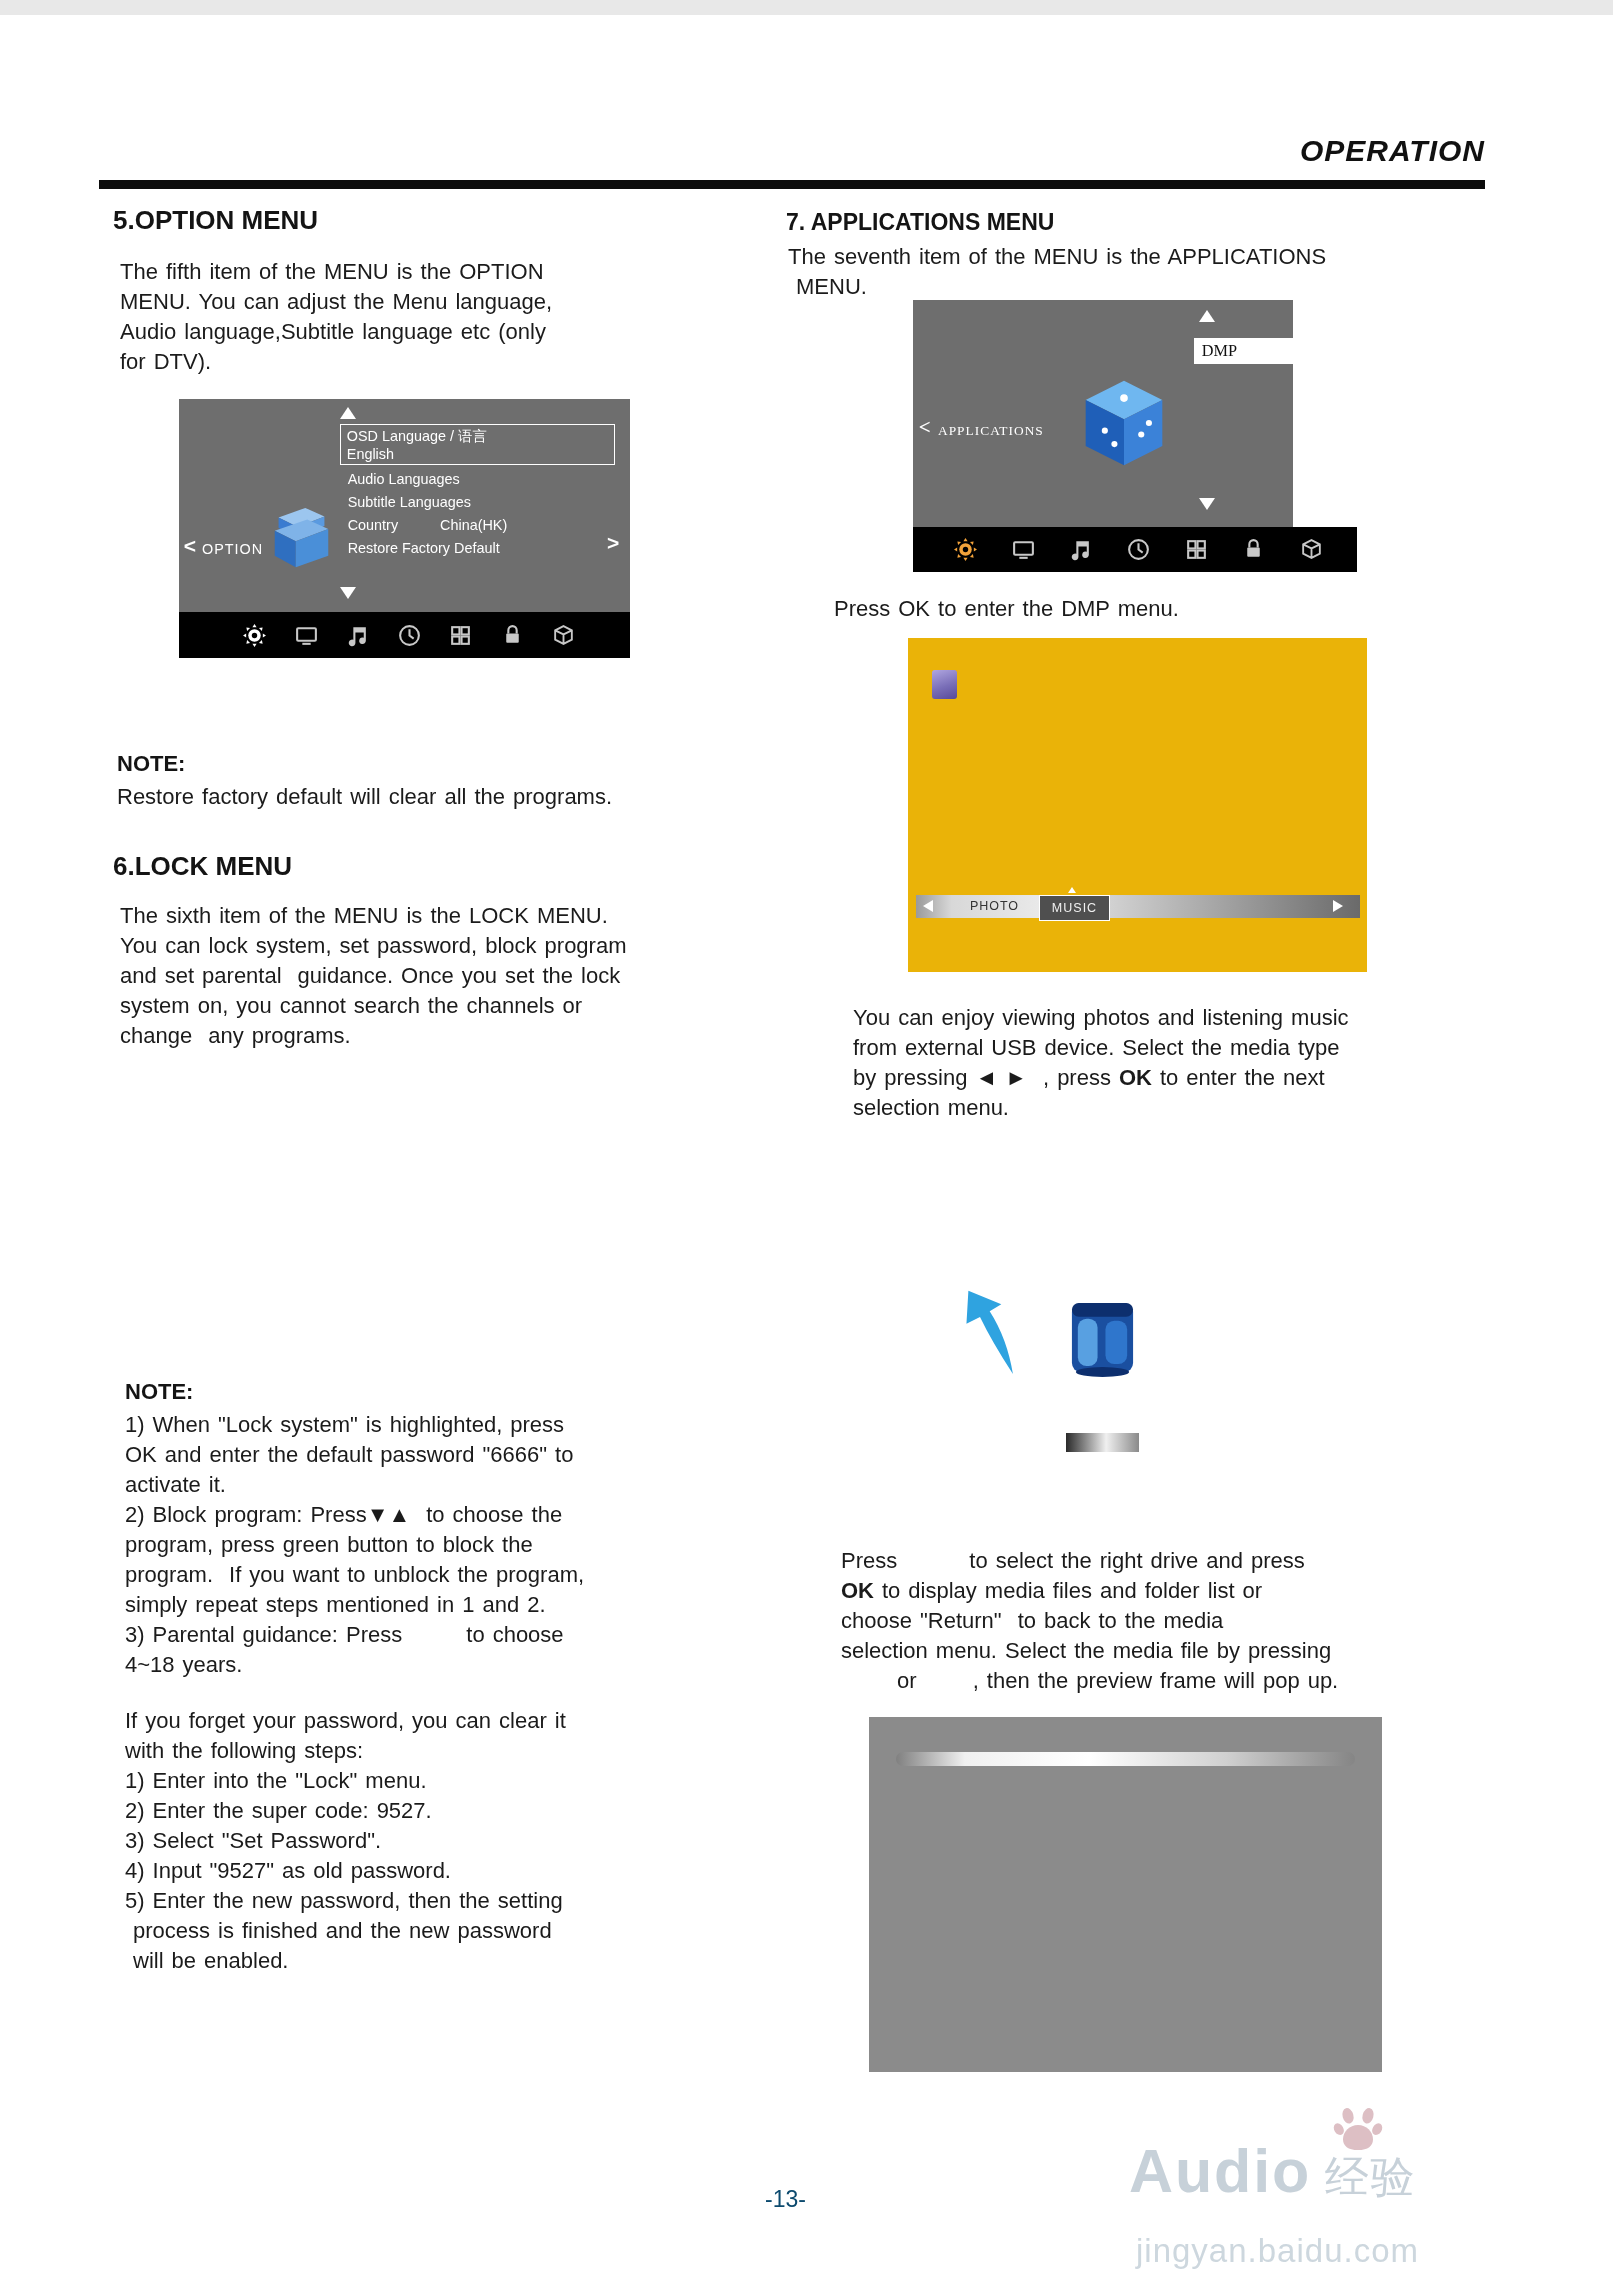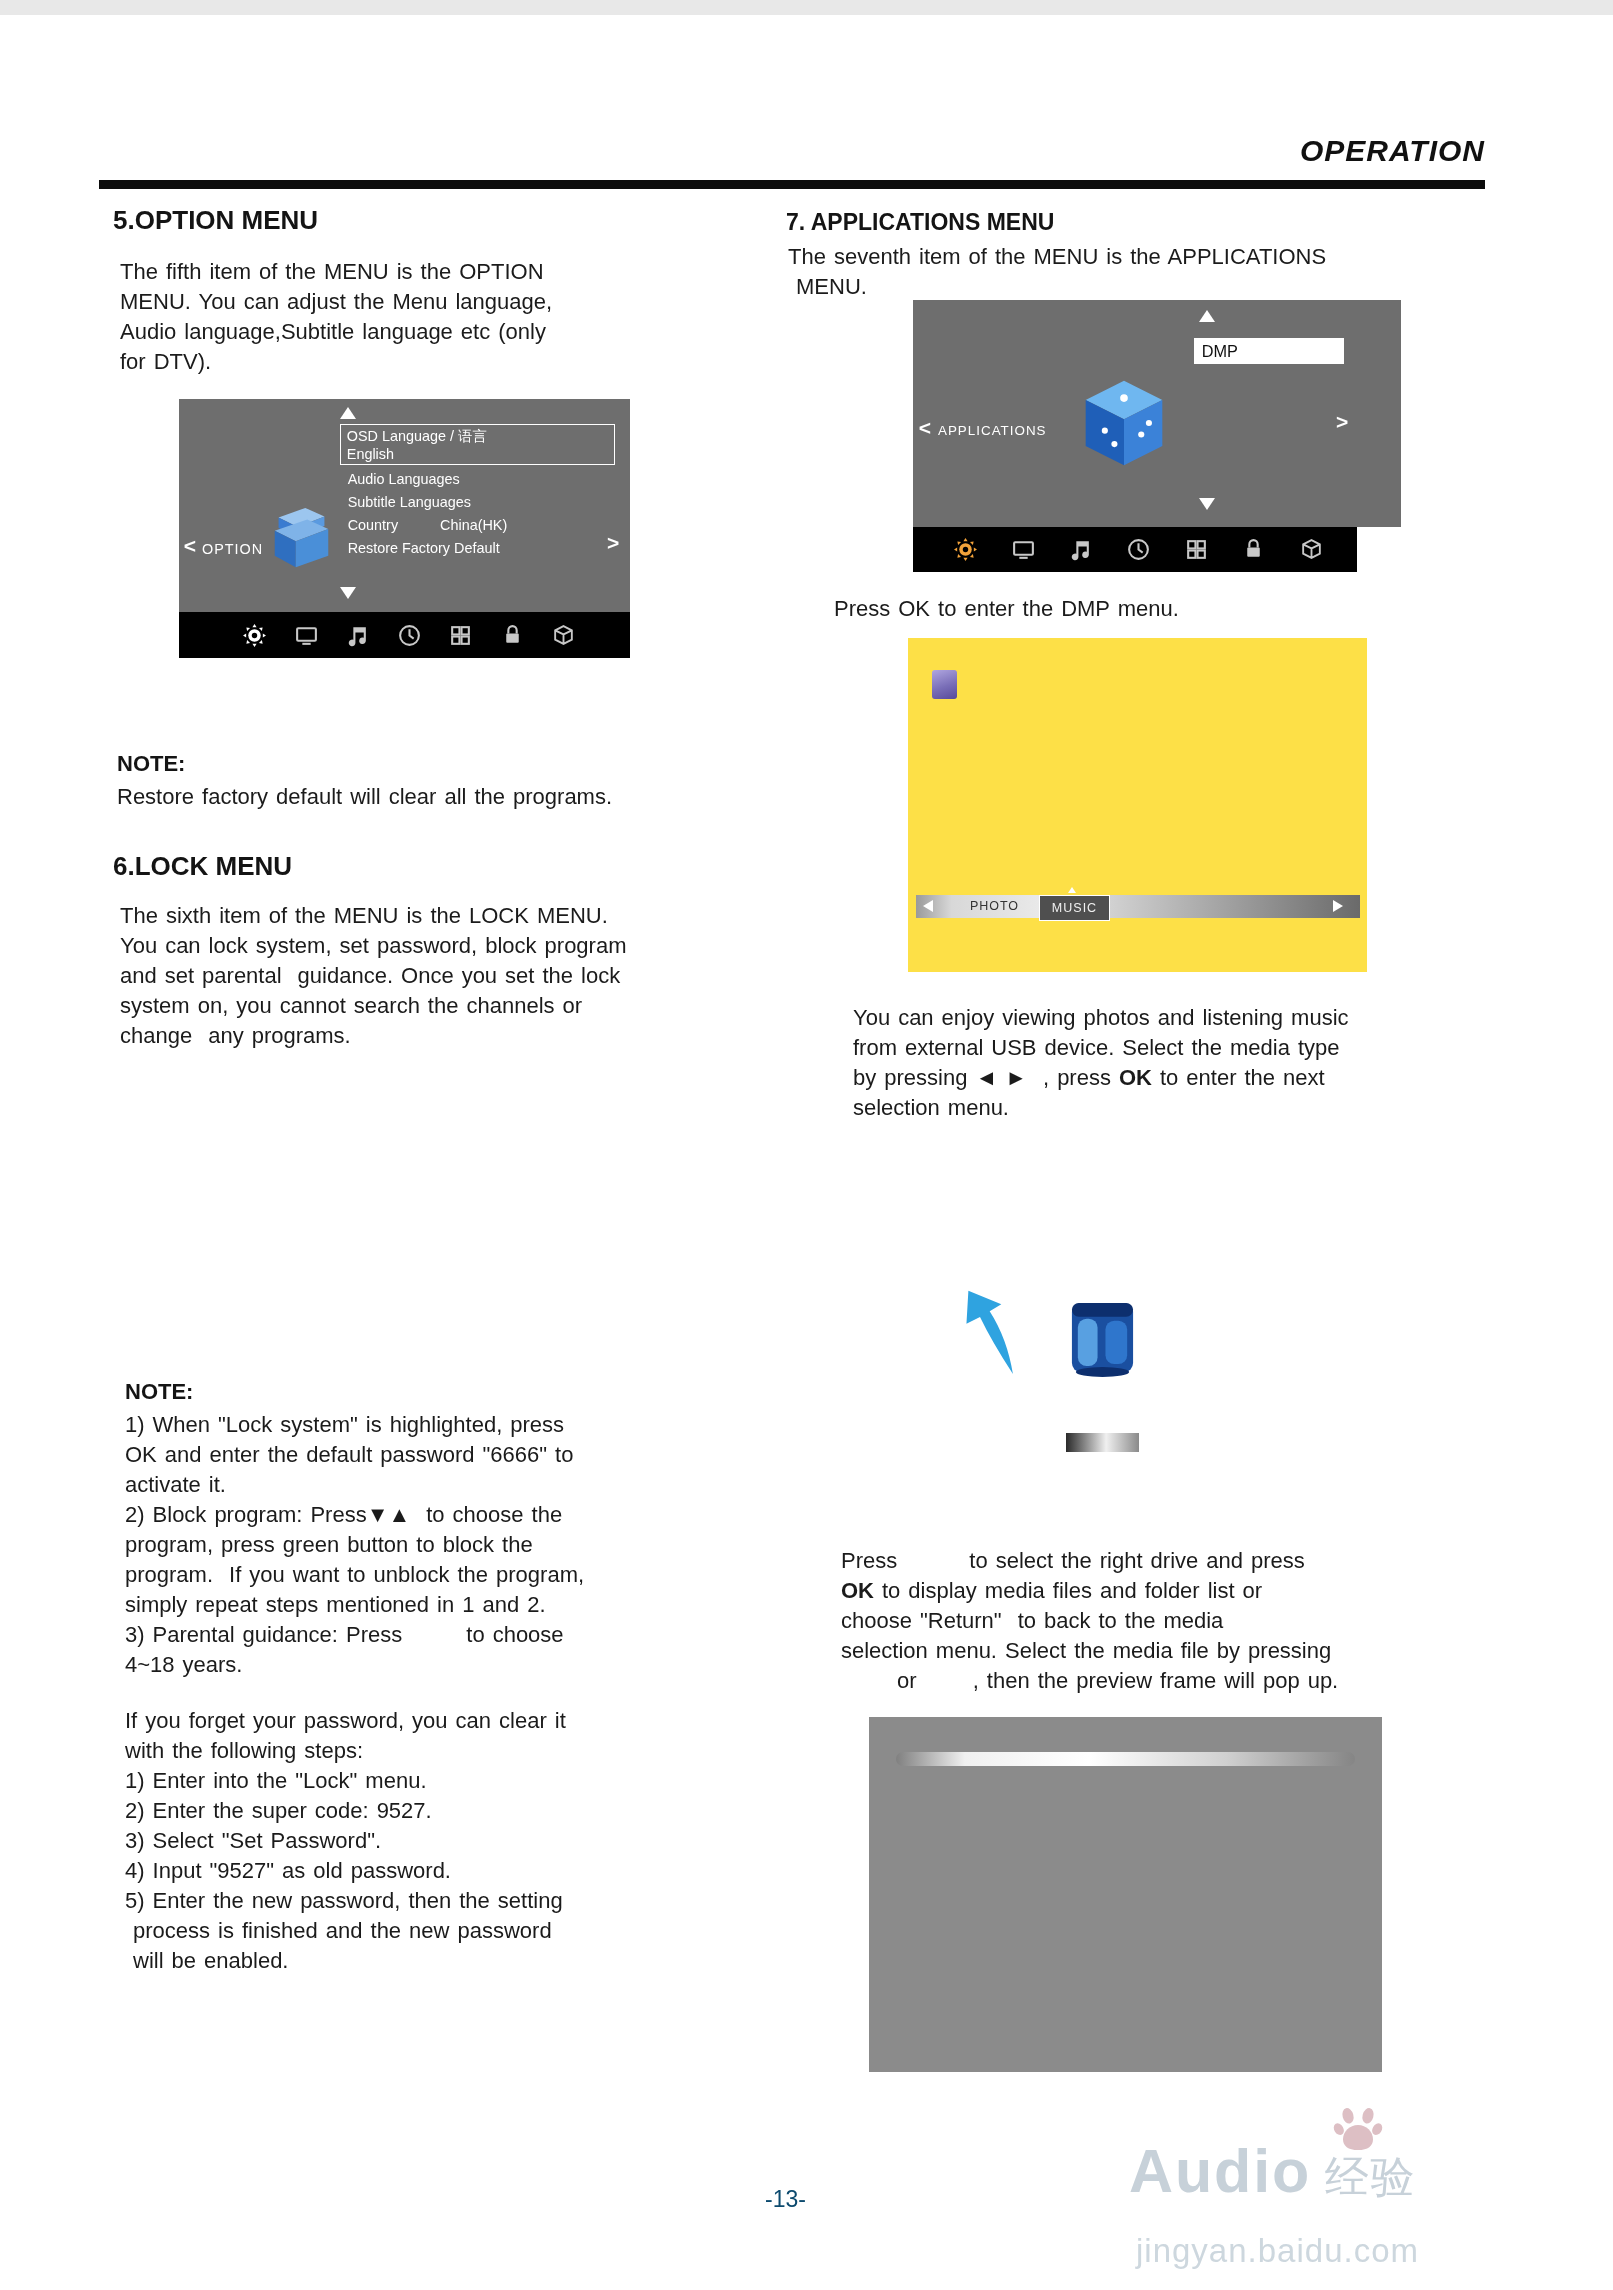--- a/index.html
+++ b/index.html
@@ -42,21 +42,21 @@
   .osd-side-label{color:#fff;font-size:14.4px;letter-spacing:1px;}
 
   .opt-list{position:absolute;left:161px;top:25px;width:275px;font-size:14.4px;color:#fff;}
   .opt-row-hl{display:flex;justify-content:space-between;border:1.9px solid #fff;padding:1.9px 5.8px;flex-direction:column;}
   .opt-row{margin-top:6.7px;padding-left:7.7px;display:flex;}
   .opt-country-val{margin-left:42px;}
 
   .dmp-name-box{background:#fff;color:#111;font-size:16.3px;line-height:26px;padding-left:7.7px;}
 
   
-  .shot-gray{background:#fde047;}
+  .shot-gray{background:#eab308;}
   .media-bar{background:linear-gradient(90deg,#9a9a9a 0%,#d8d8d8 8%,#ebebeb 30%,#b0b0b0 62%,#6a6a6a 100%);}
   .media-photo{font-size:12.5px;color:#333;letter-spacing:1px;}
   .media-music{border:1px solid #fff;background:#4f4f4f;color:#f0f0f0;font-size:12.5px;
     letter-spacing:1px;display:flex;align-items:center;justify-content:center;}
   .purple-icon{width:25px;height:29px;border-radius:2.9px;
     background:linear-gradient(160deg,#b0a6e0 0%,#7a6fb8 55%,#57499a 100%);}
 
   .shine-bar{background:linear-gradient(90deg,#2a2a2a,#f0f0f0 55%,#8a8a8a);}
 
   .filelist{background:#8b8b8b;}
@@ -204,21 +204,21 @@
 4) Input "9527" as old password.
 5) Enter the new password, then the setting
  process is finished and the new password
  will be enabled.</div>
 
   <div class="abs h-mid" style="left:786px;top:194px;">7. APPLICATIONS MENU</div>
   <div class="abs body-text pre" style="left:788px;top:227px;width:711px;">The seventh item of the MENU is the APPLICATIONS
  MENU.</div>
 
   <div class="abs" style="left:913px;top:285px;width:444px;height:272px;">
-    <div class="abs osd" style="left:0;top:0;width:488px;height:227px;">
+    <div class="abs osd" style="left:0;top:0;width:380px;height:227px;font-family:Liberation Serif, serif;">
       <div class="abs tri-up" style="left:286px;top:9.6px;"></div>
       <div class="abs dmp-name-box" style="left:281px;top:38px;width:142px;height:26px;">DMP</div>
 
       <div class="abs osd-chevron" style="left:5.8px;top:117px;">&lt;</div>
       <div class="abs osd-side-label" style="left:25px;top:123px;font-size:13.4px;">APPLICATIONS</div>
       <div class="abs osd-chevron" style="left:423px;top:111px;">&gt;</div>
 
       <div class="abs" style="left:165px;top:75px;width:92px;height:96px;">
         <svg viewBox="0 0 96 100" width="92" height="96">
           <polygon points="48,6 88,26 48,46 8,26" fill="#6fb7f0"></polygon>

